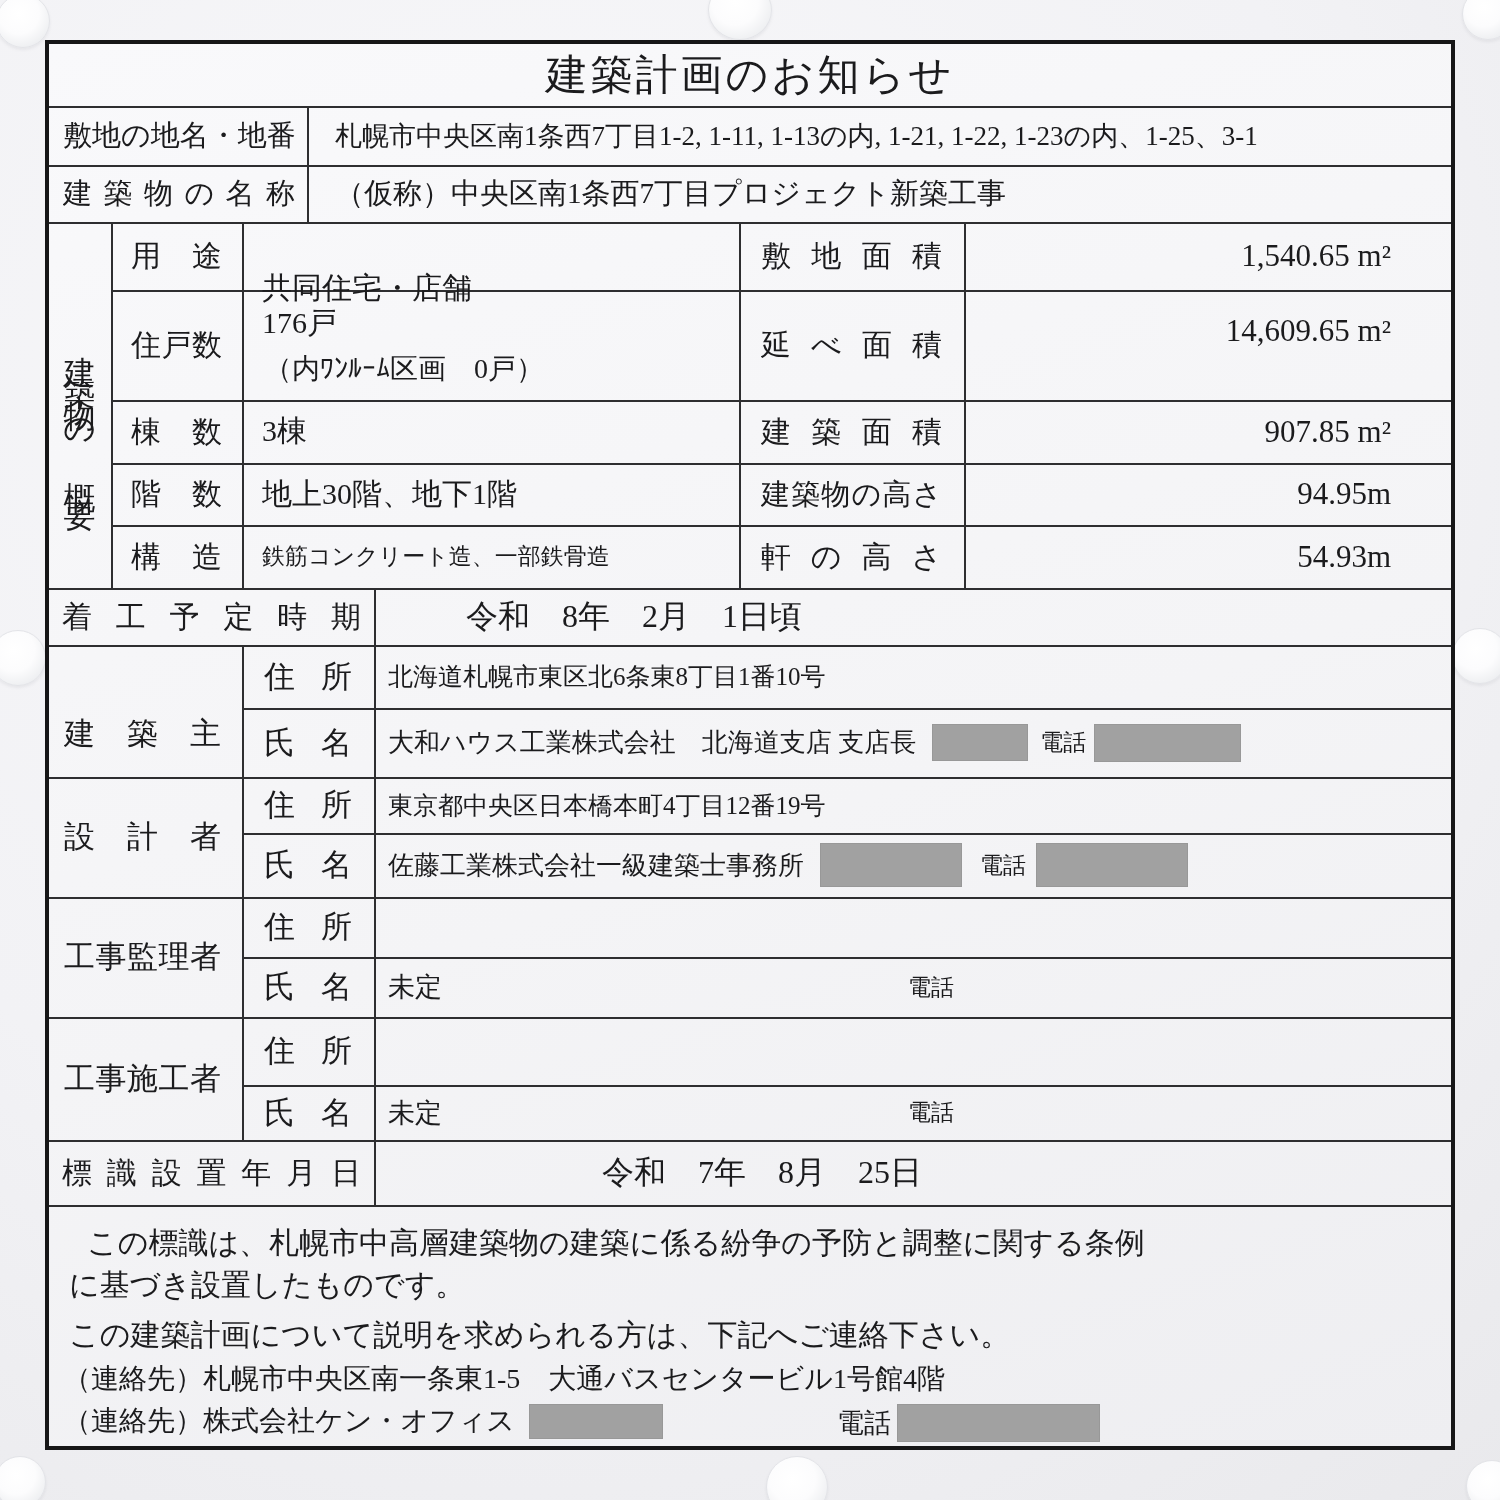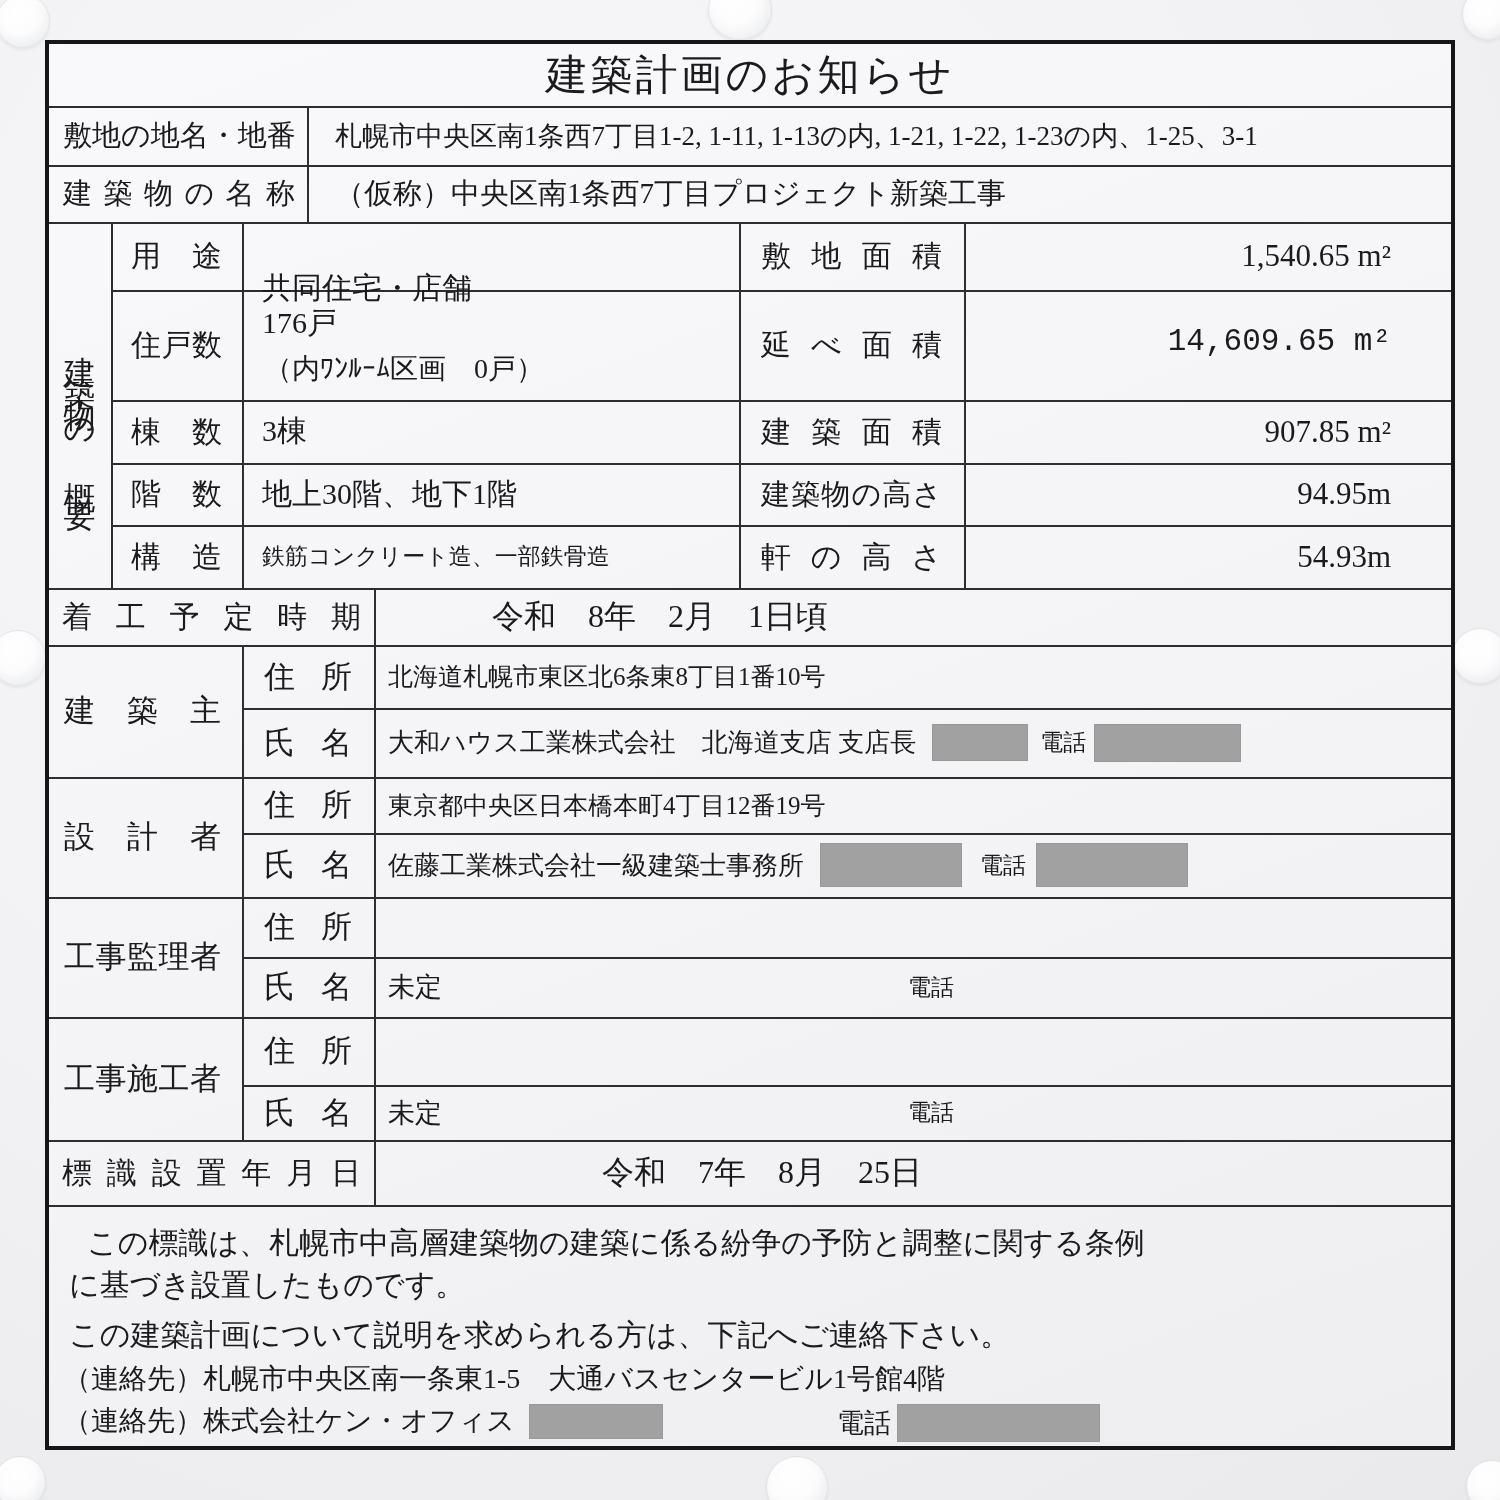--- a/index.html
+++ b/index.html
@@ -99,41 +99,41 @@
     <div class="cell" style="left:213px;top:178px;width:460px;height:68px;font-size:30px;margin-top:32px;">共同住宅・店舗</div>
     <div class="lbl" style="left:712px;top:178px;width:181px;height:68px;line-height:68px;font-size:30px;">敷地面積</div>
     <div class="cell num" style="left:915px;top:178px;width:457px;height:68px;padding-right:30px;box-sizing:border-box;">1,540.65 m²</div>
 
     <div class="lbl" style="left:82px;top:246px;width:91px;height:110px;line-height:110px;font-size:30px;">住戸数</div>
     <div class="cell" style="left:213px;top:246px;width:460px;height:110px;flex-direction:column;align-items:flex-start;justify-content:center;font-size:30px;">
       <div>176戸</div>
       <div style="margin-top:6px;margin-left:2px;font-size:28px;">（内ﾜﾝﾙｰﾑ区画　0戸）</div>
     </div>
     <div class="lbl" style="left:712px;top:246px;width:181px;height:110px;line-height:110px;font-size:30px;">延べ面積</div>
-    <div class="cell num" style="left:915px;top:242px;width:457px;height:110px;padding-right:30px;box-sizing:border-box;font-family:Liberation Mono, monospace;">14,609.65 m²</div>
+    <div class="cell num" style="left:915px;top:232px;width:457px;height:110px;padding-right:30px;box-sizing:border-box;">14,609.65 m²</div>
 
     <div class="lbl" style="left:82px;top:356px;width:91px;height:63px;line-height:63px;font-size:30px;">棟数</div>
     <div class="cell" style="left:213px;top:356px;width:460px;height:63px;font-size:30px;">3棟</div>
     <div class="lbl" style="left:712px;top:356px;width:181px;height:63px;line-height:63px;font-size:30px;">建築面積</div>
     <div class="cell num" style="left:915px;top:356px;width:457px;height:63px;padding-right:30px;box-sizing:border-box;">907.85 m²</div>
 
     <div class="lbl" style="left:82px;top:419px;width:91px;height:62px;line-height:62px;font-size:30px;">階数</div>
     <div class="cell" style="left:213px;top:419px;width:460px;height:62px;font-size:30px;">地上30階、地下1階</div>
     <div class="lbl" style="left:712px;top:419px;width:181px;height:62px;line-height:62px;font-size:29px;">建築物の高さ</div>
     <div class="cell num" style="left:915px;top:419px;width:457px;height:62px;padding-right:30px;box-sizing:border-box;">94.95m</div>
 
     <div class="lbl" style="left:82px;top:481px;width:91px;height:63px;line-height:63px;font-size:30px;">構造</div>
     <div class="cell" style="left:213px;top:481px;width:460px;height:63px;font-size:23px;">鉄筋コンクリート造、一部鉄骨造</div>
     <div class="lbl" style="left:712px;top:481px;width:181px;height:63px;line-height:63px;font-size:30px;">軒の高さ</div>
     <div class="cell num" style="left:915px;top:481px;width:457px;height:63px;padding-right:30px;box-sizing:border-box;">54.93m</div>
 
     <div class="lbl" style="left:13px;top:544px;width:299px;height:57px;line-height:57px;font-size:30px;">着工予定時期</div>
-    <div class="cell" style="left:325px;top:544px;width:1077px;height:57px;padding-left:118px;font-size:32px;box-sizing:border-box;">令和　8年　2月　1日頃</div>
+    <div class="cell" style="left:325px;top:544px;width:1077px;height:57px;padding-left:92px;font-size:32px;box-sizing:border-box;">令和　8年　2月　1日頃</div>
 
-    <div class="lbl" style="left:15px;top:601px;width:157px;height:132px;line-height:132px;font-size:31px;">建築主</div>
+    <div class="lbl" style="left:15px;top:624px;width:157px;height:132px;line-height:132px;font-size:31px;">建築主</div>
     <div class="lbl" style="left:215px;top:601px;width:88px;height:63px;line-height:63px;font-size:31px;">住所</div>
     <div class="cell" style="left:325px;top:601px;width:1077px;height:63px;padding-left:14px;font-size:25px;box-sizing:border-box;">北海道札幌市東区北6条東8丁目1番10号</div>
     <div class="lbl" style="left:215px;top:664px;width:88px;height:69px;line-height:69px;font-size:31px;">氏名</div>
     <div class="cell" style="left:325px;top:664px;width:1077px;height:69px;padding-left:14px;font-size:26px;box-sizing:border-box;border-radius:18px;">
       <span>大和ハウス工業株式会社　北海道支店 支店長</span>
       <span class="redact" style="width:94px;height:35px;margin-left:16px;"></span>
       <span class="small" style="margin-left:12px;">電話</span>
       <span class="redact" style="width:145px;height:36px;margin-left:8px;"></span>
     </div>
 

